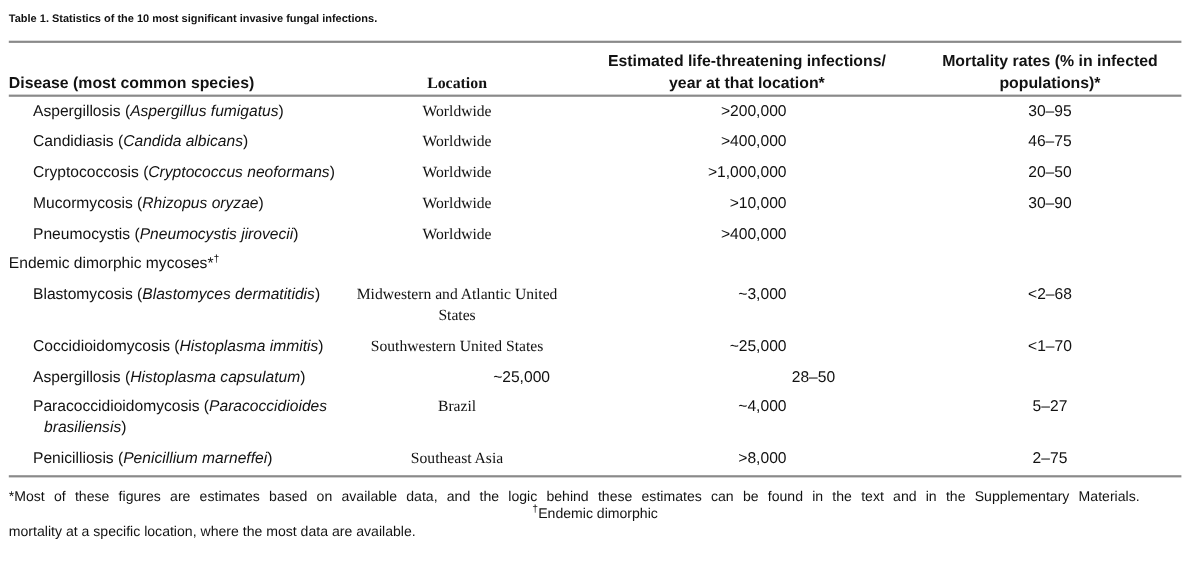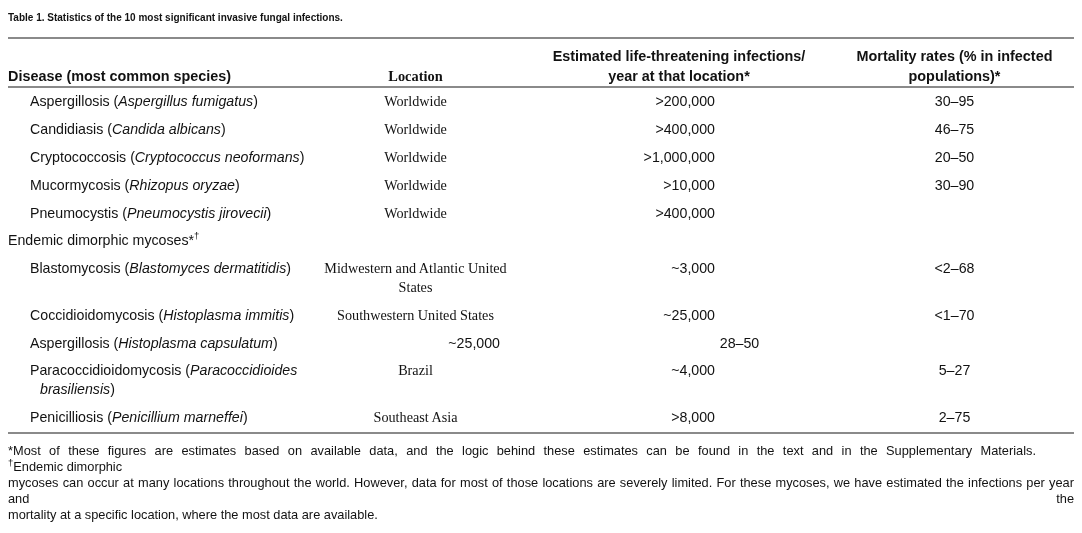--- a/index.html
+++ b/index.html
@@ -56,21 +56,21 @@
     font-size: 12.8px;
     line-height: 16.2px;
   }
   .fn-line1 { display: flex; flex-direction: column; }
   .fn-line1-main {
     flex: 1;
     text-align: justify;
     text-align-last: justify;
     padding-right: 38px;
   }
-  .fn-line1-rest { white-space: nowrap; }
+  .fn-line1-rest { white-space: nowrap; text-align: center; }
   .fn-just { text-align: justify; text-align-last: justify; }
 </style>
 </head>
 <body>
 
 <div class="page">
 
   <div class="title">Table 1. Statistics of the 10 most significant invasive fungal infections.</div>
 
   <div class="rule rule-top"></div>
@@ -167,17 +167,16 @@
 
   </div>
 
   <div class="rule"></div>
 
   <div class="footnote">
     <div class="fn-line1">
       <span class="fn-line1-main">*Most of these figures are estimates based on available data, and the logic behind these estimates can be found in the text and in the Supplementary Materials.</span>
       <span class="fn-line1-rest"><sup class="sup">†</sup><span>Endemic dimorphic</span></span>
     </div>
-    <div class="fn-just">mycoses can occur at many locations throughout the world. However, data for most of those locations are severely limited. For these mycoses, we have estimated the infections per year and the</div>
     <div>mortality at a specific location, where the most data are available.</div>
   </div>
 
 </div>
 
 </body></html>

